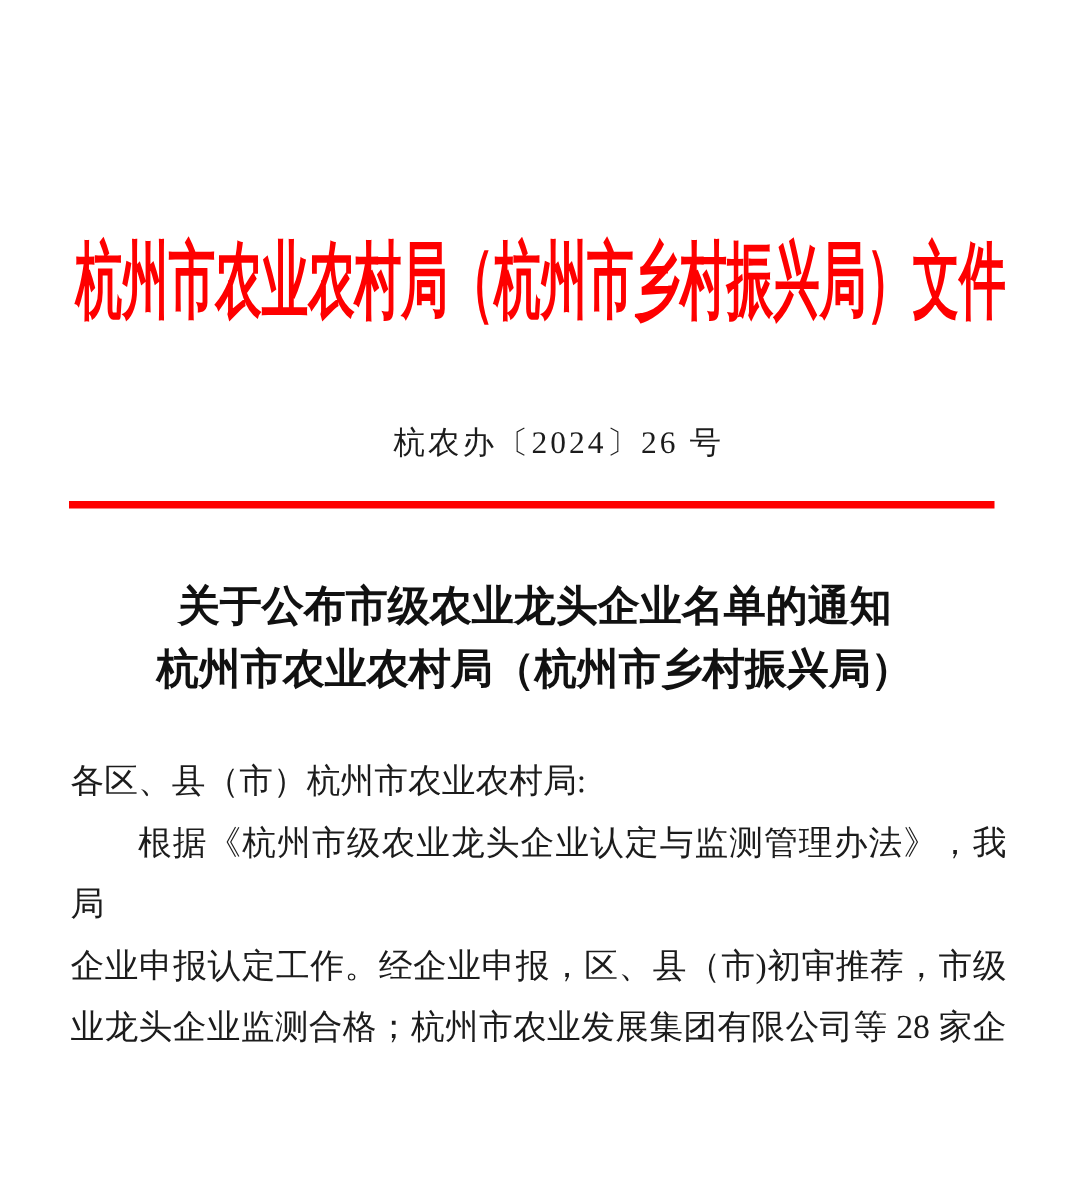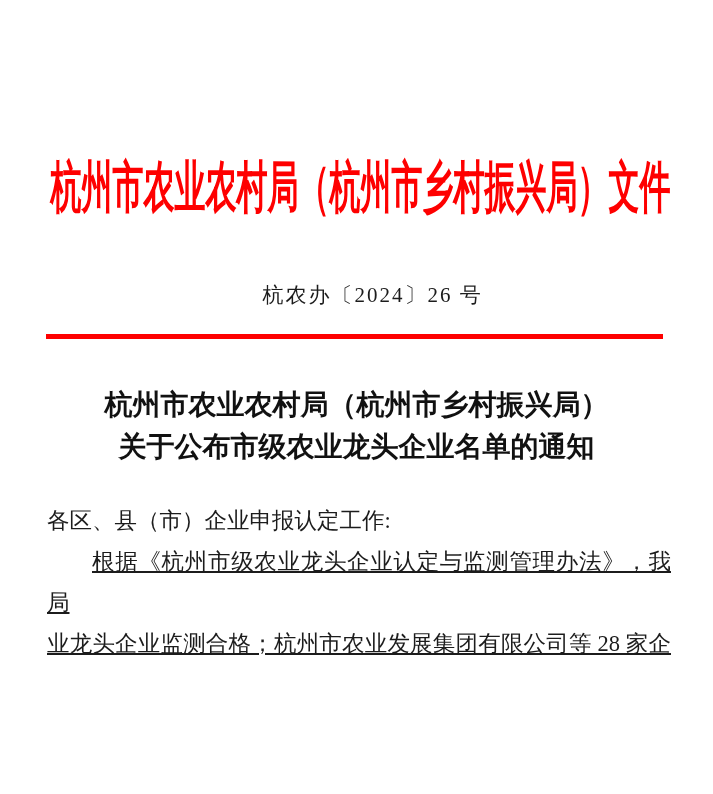--- a/index.html
+++ b/index.html
@@ -86,44 +86,44 @@
     line-height: 41px;
     color: var(--ink);
   }
   .salutation {
     text-align: left;
     white-space: nowrap;
   }
   .body-line {
     text-align: justify;
     text-align-last: justify;
-    text-decoration: underline;
   }
   .body-line.indent {
     text-indent: 2em;
   }
 </style>
 </head>
 <body>
 
 <div class="page">
 
   <div class="red-header">
     <span class="stretch">杭州市农业农村局（杭州市乡村振兴局）文件</span>
   </div>
 
   <div class="doc-number">杭农办〔2024〕26 号</div>
 
   <div class="red-line"></div>
 
   <div class="doc-title">
+    <div class="t-line">关于公布市级农业龙头企业名单的通知</div>
     <div class="t-line">杭州市农业农村局（杭州市乡村振兴局）</div>
-    <div class="t-line">关于公布市级农业龙头企业名单的通知</div>
   </div>
 
   <div class="body-text">
-    <div class="salutation">各区、县（市）企业申报认定工作:</div>
+    <div class="salutation">各区、县（市）杭州市农业农村局:</div>
     <div class="body-line indent">根据《杭州市级农业龙头企业认定与监测管理办法》，我局</div>
+    <div class="body-line">企业申报认定工作。经企业申报，区、县（市)初审推荐，市级</div>
     <div class="body-line">业龙头企业监测合格；杭州市农业发展集团有限公司等 28 家企</div>
 
   </div>
 
 </div>
 
 </body></html>

